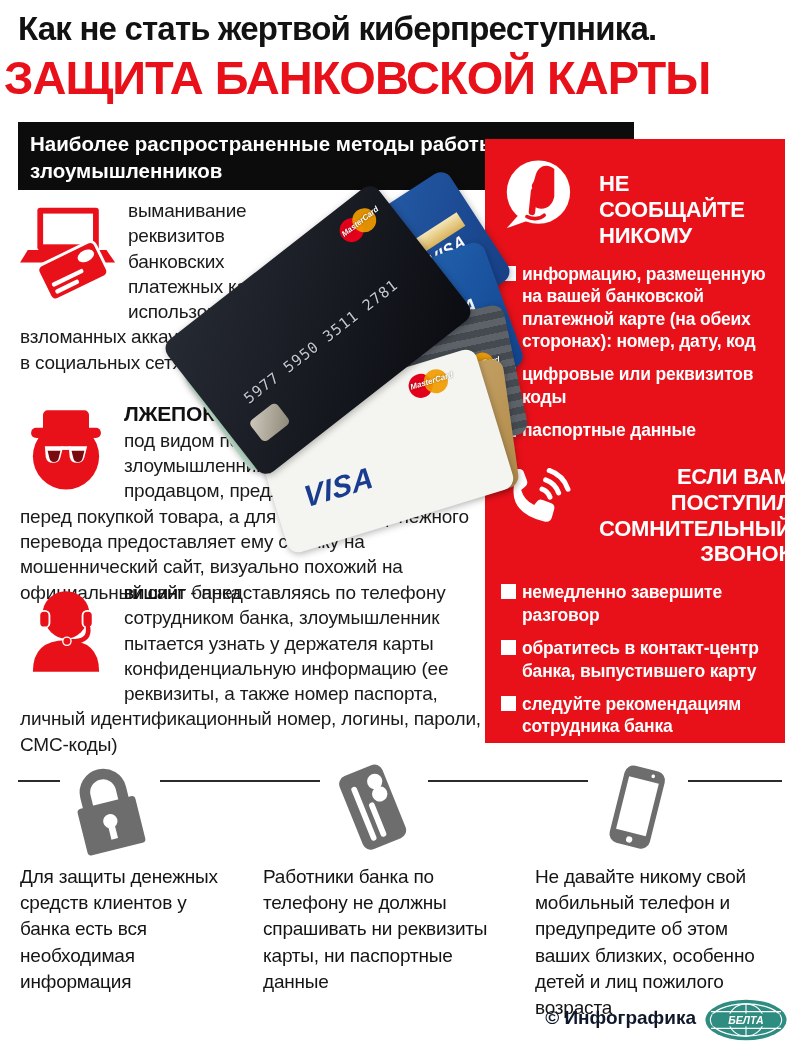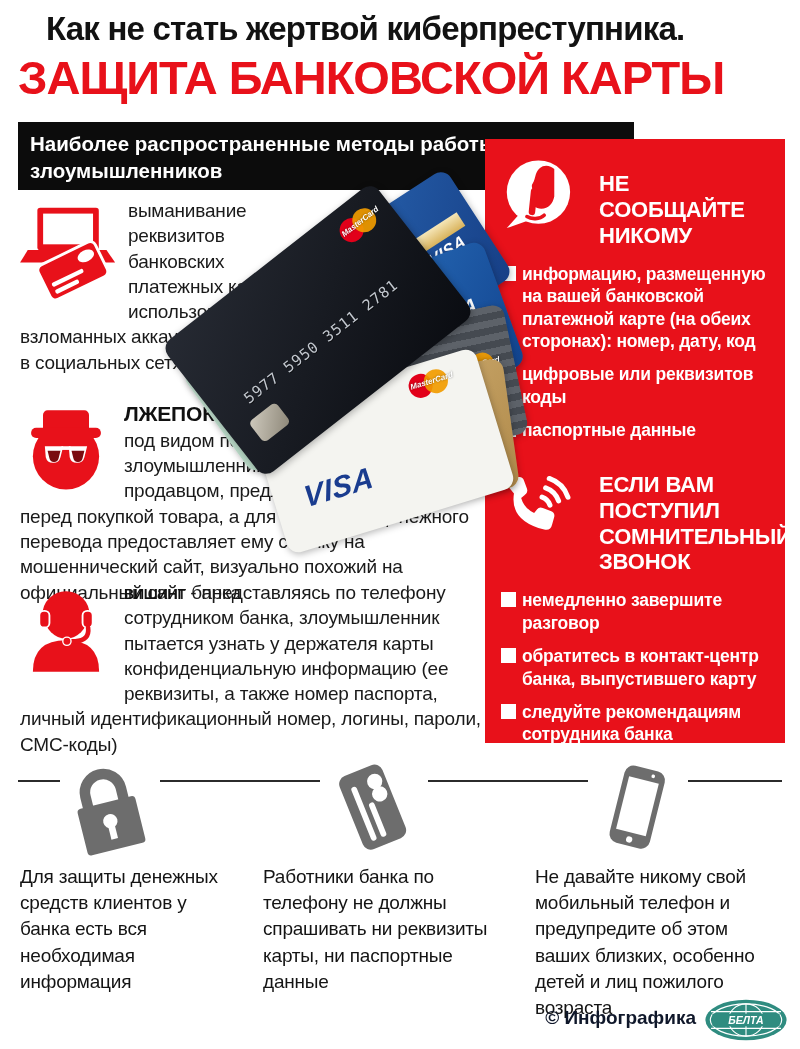--- a/index.html
+++ b/index.html
@@ -1,38 +1,38 @@
 <!DOCTYPE html>
 <html><head>
 <meta charset="utf-8">
 <style>
   html,body{margin:0;padding:0;background:#fff;}
   .canvas{position:relative;width:800px;height:1049px;background:#fff;overflow:hidden;
           font-family:"Liberation Sans",sans-serif;color:#161616;}
   
   .subtitle{position:absolute;left:18px;top:10px;font-size:33px;font-weight:700;
-            letter-spacing:-0.8px;color:#121212;white-space:nowrap;margin-left:28px;}
-  .title{position:absolute;left:18px;top:50px;font-size:47px;font-weight:800;
+            letter-spacing:-0.8px;color:#121212;white-space:nowrap;}
+  .title{position:absolute;left:4px;top:50px;font-size:47px;font-weight:800;
          letter-spacing:-1px;color:#e8111a;white-space:nowrap;}
   
   .banner{position:absolute;left:18px;top:122px;width:616px;height:68px;background:#0c0c0c;
           color:#fff;font-size:20.5px;font-weight:700;line-height:1.32;
           padding:8px 12px;box-sizing:border-box;z-index:2;}
   
   .panel{position:absolute;left:485px;top:139px;width:300px;height:604px;background:#e8111a;
          box-sizing:border-box;padding:20px 12px 0 16px;z-index:3;color:#fff;}
   .p-head{display:flex;gap:26px;align-items:flex-start;}
   .p-head .hicon{flex:none;width:72px;height:72px;}
   .p-heading{font-size:22px;font-weight:800;line-height:1.18;padding-top:12px;letter-spacing:-0.2px;}
   .p-heading2{padding-top:0;}
   .p-list{margin-top:14px;}
   .p-item{display:flex;gap:6px;font-size:17.5px;font-weight:700;line-height:1.28;
           margin-bottom:11px;letter-spacing:-0.2px;}
   .p-bullet{flex:none;width:15px;height:15px;background:#fff;margin-top:3px;}
-  .sec2{margin-top:30px;}
+  .sec2{margin-top:22px;text-align:right;}
   
   .method{position:absolute;font-size:19px;line-height:1.33;font-weight:500;
           letter-spacing:-0.2px;color:#1a1a1a;z-index:2;}
   .m-icon{float:left;}
   .method1{left:20px;top:198px;width:292px;}
   .method1 .m-icon{width:100px;height:96px;margin:6px 8px 4px 0;}
   .method2{left:20px;top:400px;width:462px;}
   .method2 .m-icon{width:92px;height:94px;margin:2px 12px 4px 0;}
   .method3{left:20px;top:580px;width:464px;}
   .method3 .m-icon{width:92px;height:98px;margin:4px 12px 4px 0;}

